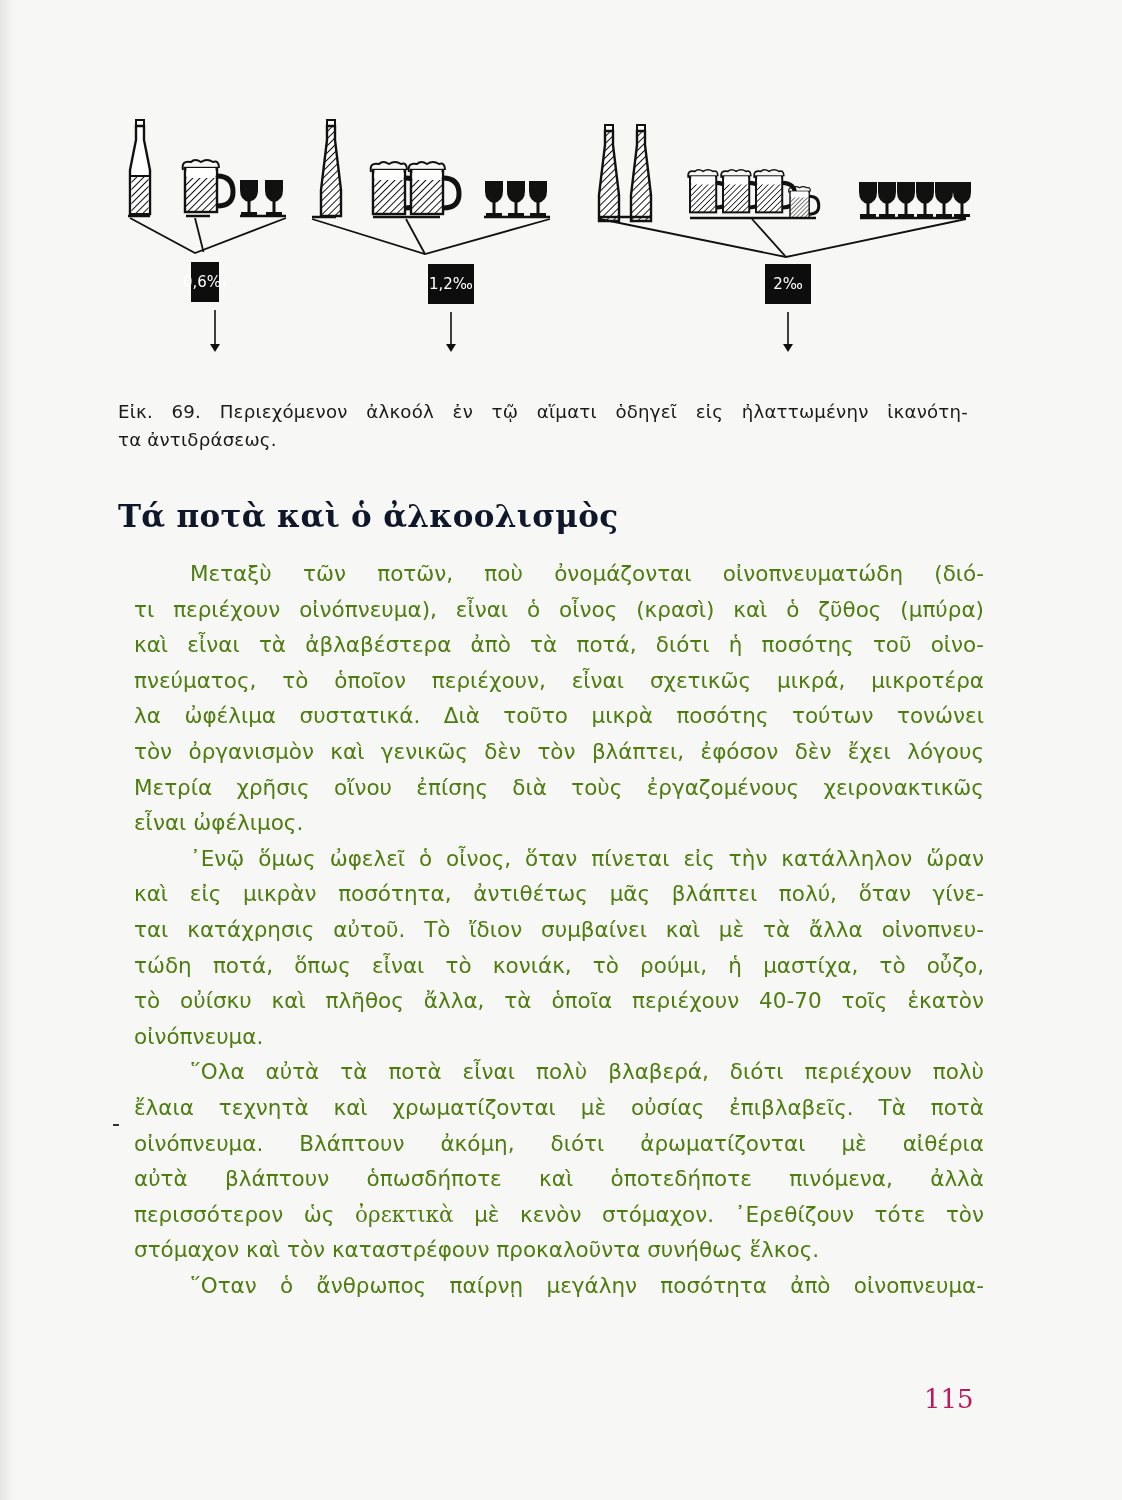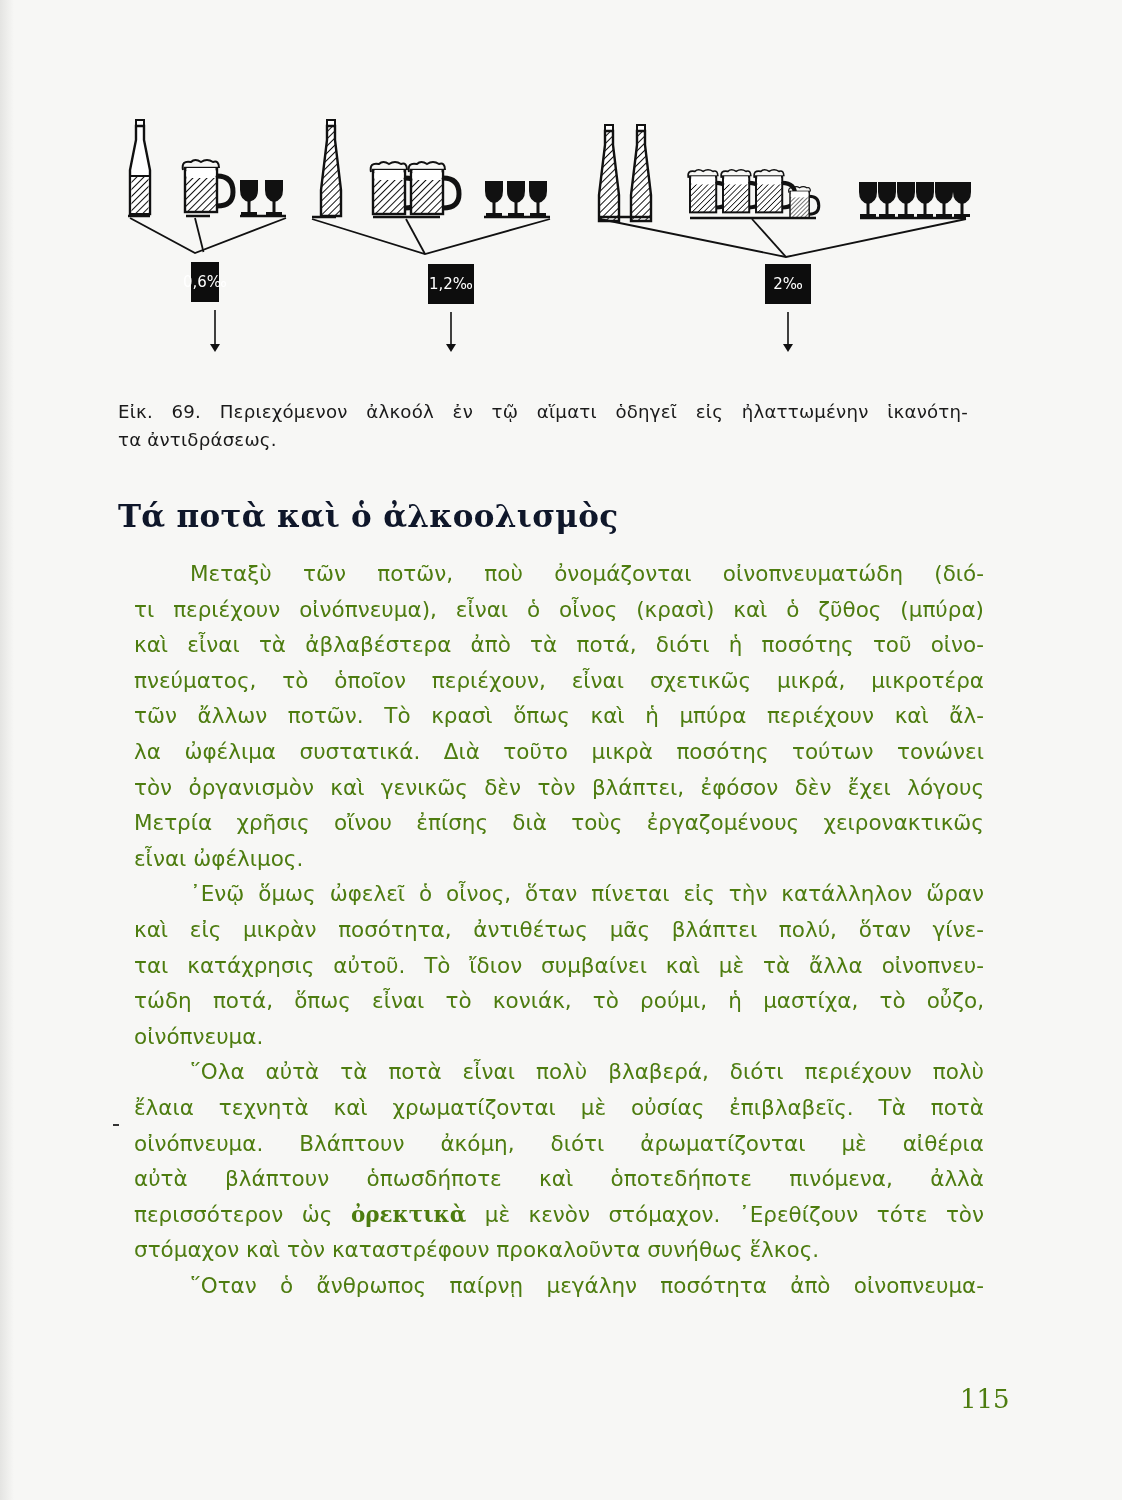--- a/index.html
+++ b/index.html
@@ -43,24 +43,24 @@
       font-family: "DejaVu Sans", sans-serif;
       font-size: 21.5px; line-height: 35.6px; color: #4d7c0f; margin-left: 16px;
     }
     .line {
       display: block; white-space: nowrap;
       text-align-last: justify; text-align: justify;
       height: 35.6px;
     }
     .line.last { text-align-last: left; }
     .line.indent { padding-left: 56px; }
-    .line .b { font-family: "DejaVu Serif", serif; font-weight: bold; }
+    .line .b { font-family: "DejaVu Serif", serif; font-weight: normal; }
     .page-number {
       position: absolute; left: 924px; top: 1384px;
-      font-family: "DejaVu Serif", serif; font-size: 26px; color: #4d7c0f; margin-left: 36px;
+      font-family: "DejaVu Serif", serif; font-size: 26px; color: #be185d;
     }
     .stray-mark {
       position: absolute; left: 113px; top: 1124px; width: 6px; height: 2px; background:#333;
     }
   </style>
 </head>
 <body>
 
 <div class="page-edge"></div>
 
@@ -206,29 +206,29 @@
   <span class="line last" style="height:28px;">τα ἀντιδράσεως.</span>
 </div>
 
 <div class="section-title">Τά ποτὰ καὶ ὁ ἀλκοολισμὸς</div>
 
 <div class="body-text">
   <span class="line indent">Μεταξὺ τῶν ποτῶν, ποὺ ὀνομάζονται οἰνοπνευματώδη (διό-</span>
   <span class="line">τι περιέχουν οἰνόπνευμα), εἶναι ὁ οἶνος (κρασὶ) καὶ ὁ ζῦθος (μπύρα)</span>
   <span class="line">καὶ εἶναι τὰ ἀβλαβέστερα ἀπὸ τὰ ποτά, διότι ἡ ποσότης τοῦ οἰνο-</span>
   <span class="line">πνεύματος, τὸ ὁποῖον περιέχουν, εἶναι σχετικῶς μικρά, μικροτέρα</span>
-  <span class="line">τῶν ἄλλων ποτῶν. Τὸ κρασὶ ὅπως καὶ ἡ μπύρα περιέχουν καὶ ἄλ-</span>
   <span class="line">λα ὠφέλιμα συστατικά. Διὰ τοῦτο μικρὰ ποσότης τούτων τονώνει</span>
   <span class="line">τὸν ὀργανισμὸν καὶ γενικῶς δὲν τὸν βλάπτει, ἐφόσον δὲν ἔχει λόγους</span>
   <span class="line">Μετρία χρῆσις οἴνου ἐπίσης διὰ τοὺς ἐργαζομένους χειρονακτικῶς</span>
   <span class="line last">εἶναι ὠφέλιμος.</span>
   <span class="line indent">᾿Ενῷ ὅμως ὠφελεῖ ὁ οἶνος, ὅταν πίνεται εἰς τὴν κατάλληλον ὥραν</span>
   <span class="line">καὶ εἰς μικρὰν ποσότητα, ἀντιθέτως μᾶς βλάπτει πολύ, ὅταν γίνε-</span>
   <span class="line">ται κατάχρησις αὐτοῦ. Τὸ ἴδιον συμβαίνει καὶ μὲ τὰ ἄλλα οἰνοπνευ-</span>
   <span class="line">τώδη ποτά, ὅπως εἶναι τὸ κονιάκ, τὸ ρούμι, ἡ μαστίχα, τὸ οὖζο,</span>
+  <span class="line">τὸ οὐίσκυ καὶ πλῆθος ἄλλα, τὰ ὁποῖα περιέχουν 40-70 τοῖς ἑκατὸν</span>
   <span class="line last">οἰνόπνευμα.</span>
   <span class="line indent">῞Ολα αὐτὰ τὰ ποτὰ εἶναι πολὺ βλαβερά, διότι περιέχουν πολὺ</span>
   <span class="line">ἔλαια τεχνητὰ καὶ χρωματίζονται μὲ οὐσίας ἐπιβλαβεῖς. Τὰ ποτὰ</span>
   <span class="line">οἰνόπνευμα. Βλάπτουν ἀκόμη, διότι ἀρωματίζονται μὲ αἰθέρια</span>
   <span class="line">αὐτὰ βλάπτουν ὁπωσδήποτε καὶ ὁποτεδήποτε πινόμενα, ἀλλὰ</span>
   <span class="line"><span>περισσότερον ὡς </span><span class="b">ὀρεκτικὰ</span><span> μὲ κενὸν στόμαχον. ᾿Ερεθίζουν τότε τὸν</span></span>
   <span class="line last">στόμαχον καὶ τὸν καταστρέφουν προκαλοῦντα συνήθως ἕλκος.</span>
   <span class="line indent">῞Οταν ὁ ἄνθρωπος παίρνῃ μεγάλην ποσότητα ἀπὸ οἰνοπνευμα-</span>
 </div>
 

